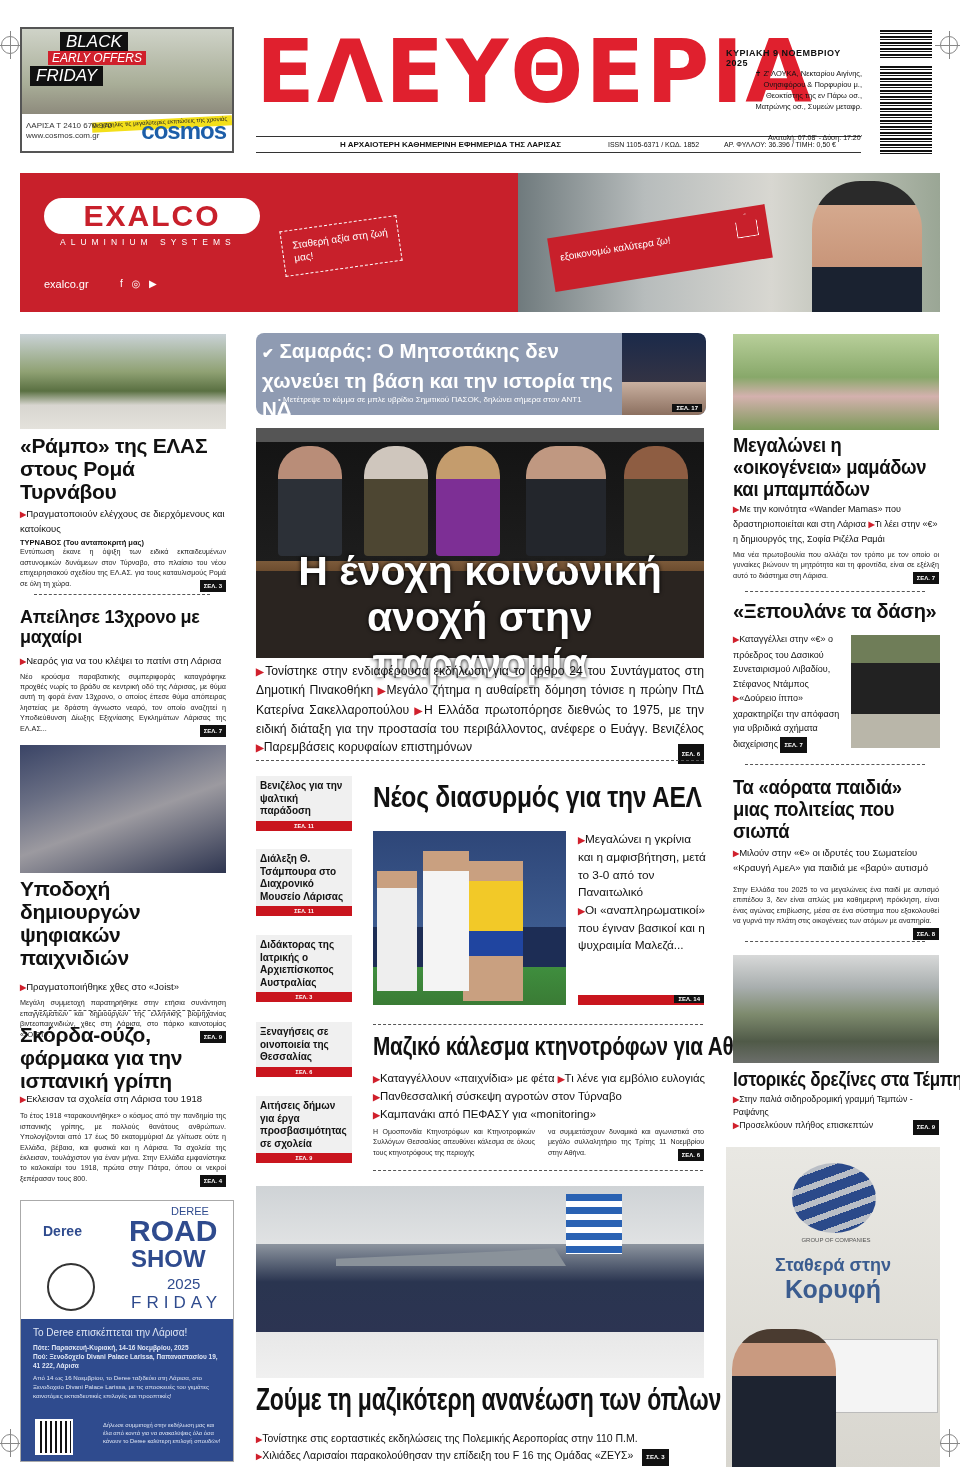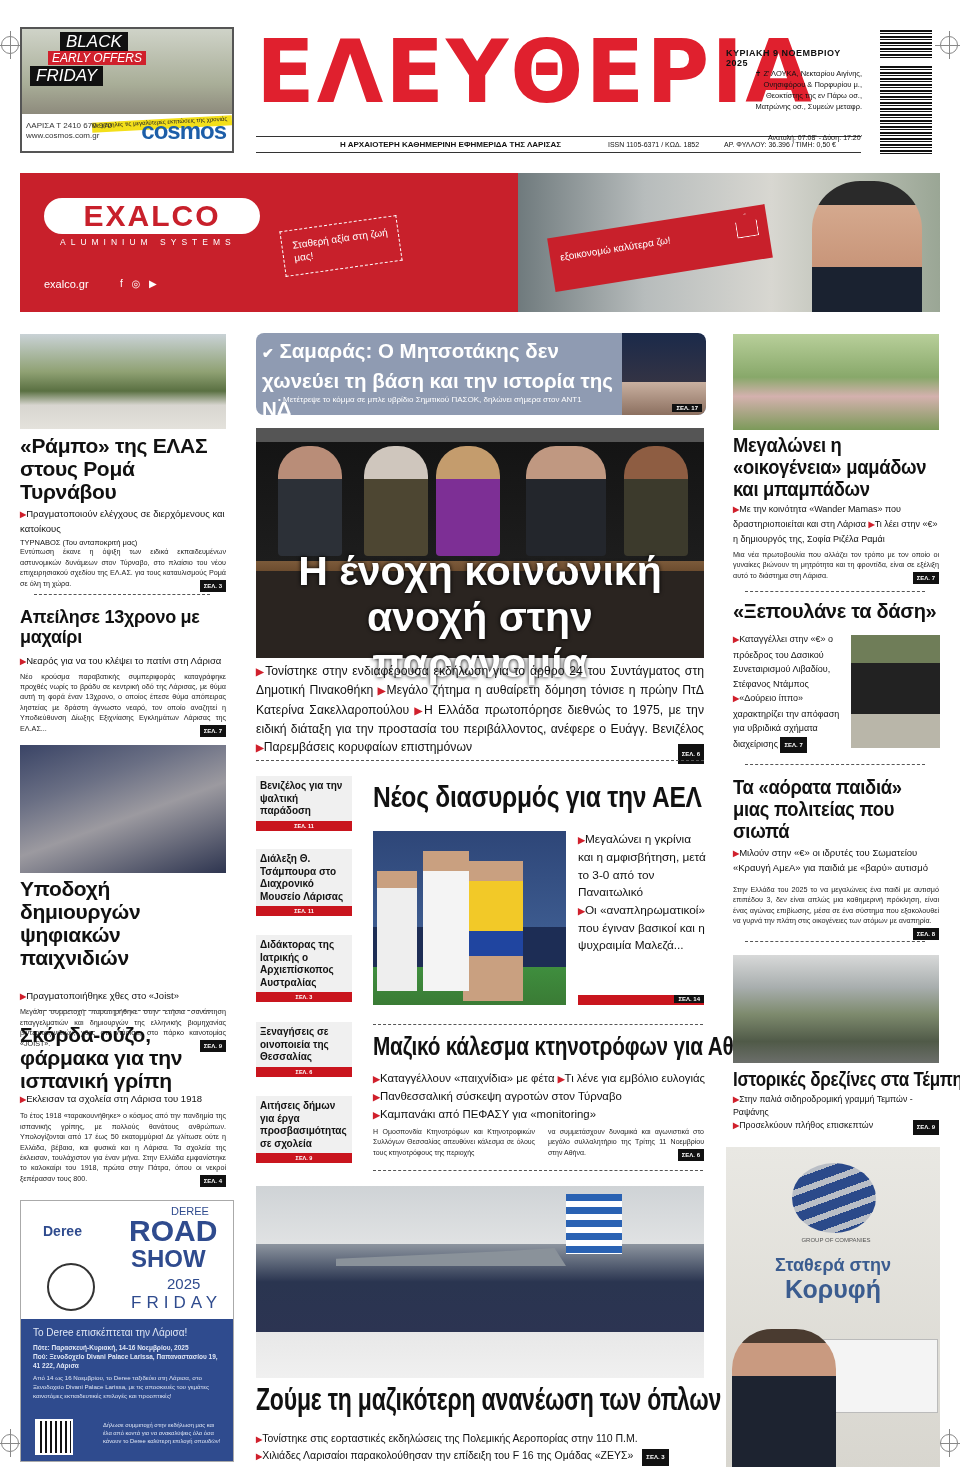--- a/index.html
+++ b/index.html
@@ -123,33 +123,33 @@
   <div class="url">exalco.gr</div>
   <div class="social">f ◎ ▶</div>
   <div class="box1">Σταθερή αξία στη ζωή μας!</div>
   <div class="box2"><span>εξοικονομώ καλύτερα ζω!</span><div class="house"></div></div>
 </div>
 
 <div class="photo" style="left:20px;top:334px;width:206px;height:95px;background:linear-gradient(180deg,#c9d2d6 0%,#8fa173 40%,#5a7042 60%,#d8d6d0 75%,#e4e2dc 100%)"></div>
 <div class="abs col-l" style="top:434px">
   <div class="h" style="font-size:21px;width:206px">«Ράμπο» της ΕΛΑΣ στους Ρομά Τυρνάβου</div>
   <div class="bul" style="margin-top:4px;font-size:9.5px"><b class="tri">▶</b><span>Πραγματοποιούν ελέγχους σε διερχόμενους και κατοίκους</span></div>
-  <div style="font-size:7.5px;font-weight:normal;margin-top:2px">ΤΥΡΝΑΒΟΣ (Του ανταποκριτή μας)</div>
+  <div style="font-size:7.5px;font-weight:bold;margin-top:2px">ΤΥΡΝΑΒΟΣ (Του ανταποκριτή μας)</div>
   <div class="body"><span>Εντύπωση έκανε η όψιξη των ειδικά εκπαιδευμένων αστυνομικών δυνάμεων στον Τύρναβο, στο πλαίσιο του νέου επιχειρησιακού σχεδίου της ΕΛ.ΑΣ. για τους καταυλισμούς Ρομά σε όλη τη χώρα.</span> <span class="sel">ΣΕΛ. 3</span></div>
 </div>
 <div class="dash" style="left:34px;top:594px;width:176px"></div>
 <div class="abs col-l" style="top:608px">
   <div class="h" style="font-size:18px">Απείλησε 13χρονο με μαχαίρι</div>
   <div class="bul" style="margin-top:6px;font-size:9.5px"><b class="tri">▶</b><span>Νεαρός για να του κλέψει το πατίνι στη Λάρισα</span></div>
   <div class="body" style="margin-top:3px"><span>Νέο κρούσμα παραβατικής συμπεριφοράς καταγράφηκε προχθές νωρίς το βράδυ σε κεντρική οδό της Λάρισας, με θύμα αυτή τη φορά έναν 13χρονο, ο οποίος έπεσε θύμα απόπειρας ληστείας με δράστη άγνωστο νεαρό, τον οποίο αναζητεί η Υποδιεύθυνση Δίωξης Εξιχνίασης Εγκλημάτων Λάρισας της ΕΛ.ΑΣ...</span> <span class="sel">ΣΕΛ. 7</span></div>
 </div>
 <div class="photo" style="left:20px;top:745px;width:206px;height:128px;background:linear-gradient(160deg,#3a4466 0%,#6a6f84 30%,#9c9aa0 55%,#2e3550 100%)"></div>
 <div class="abs col-l" style="top:877px">
   <div class="h" style="font-size:21px">Υποδοχή δημιουργών ψηφιακών παιχνιδιών</div>
-  <div class="bul" style="margin-top:20px;font-size:9.5px"><b class="tri">▶</b><span>Πραγματοποιήθηκε χθες στο «Joist»</span></div>
+  <div class="bul" style="margin-top:11px;font-size:9.5px"><b class="tri">▶</b><span>Πραγματοποιήθηκε χθες στο «Joist»</span></div>
   <div class="body" style="margin-top:3px"><span>Μεγάλη συμμετοχή παρατηρήθηκε στην ετήσια συνάντηση επαγγελματιών και δημιουργών της ελληνικής βιομηχανίας βιντεοπαιχνιδιών, χθες στη Λάρισα, στο πάρκο καινοτομίας «JOIST».</span> <span class="sel">ΣΕΛ. 9</span></div>
 </div>
 <div class="dash" style="left:34px;top:1010px;width:176px"></div>
 <div class="abs col-l" style="top:1023px">
   <div class="h" style="font-size:21px">Σκόρδα-ούζο, φάρμακα για την ισπανική γρίπη</div>
   <div class="bul" style="font-size:9.5px"><b class="tri">▶</b><span>Εκλεισαν τα σχολεία στη Λάρισα του 1918</span></div>
   <div class="body" style="margin-top:4px"><span>Το έτος 1918 «ταρακουνήθηκε» ο κόσμος από την πανδημία της ισπανικής γρίπης, με πολλούς θανάτους ανθρώπων. Υπολογίζονται από 17 έως 50 εκατομμύρια! Δε γλίτωσε ούτε η Ελλάδα, βέβαια, και φυσικά και η Λάρισα. Τα σχολεία της έκλεισαν, τουλάχιστον για έναν μήνα. Στην Ελλάδα εμφανίστηκε το καλοκαίρι του 1918, πρώτα στην Πάτρα, όπου οι νεκροί ξεπέρασαν τους 800.</span> <span class="sel">ΣΕΛ. 4</span></div>
 </div>
 
 <div class="abs deree">

